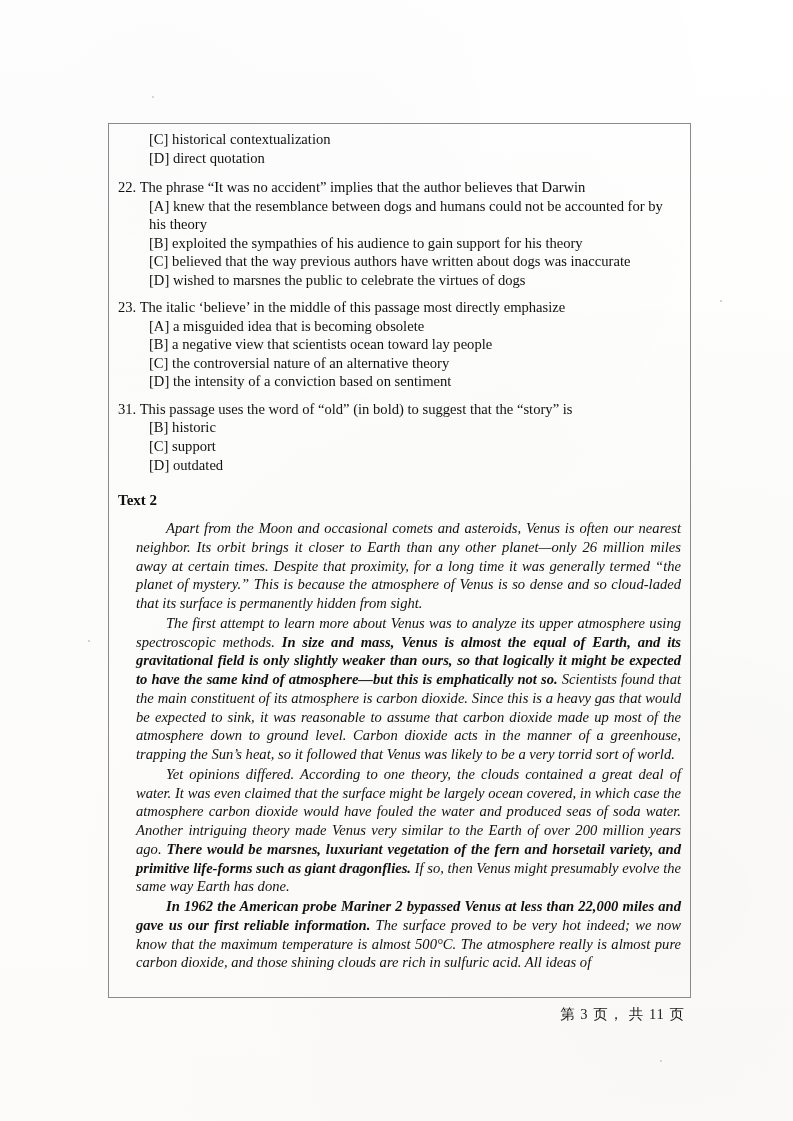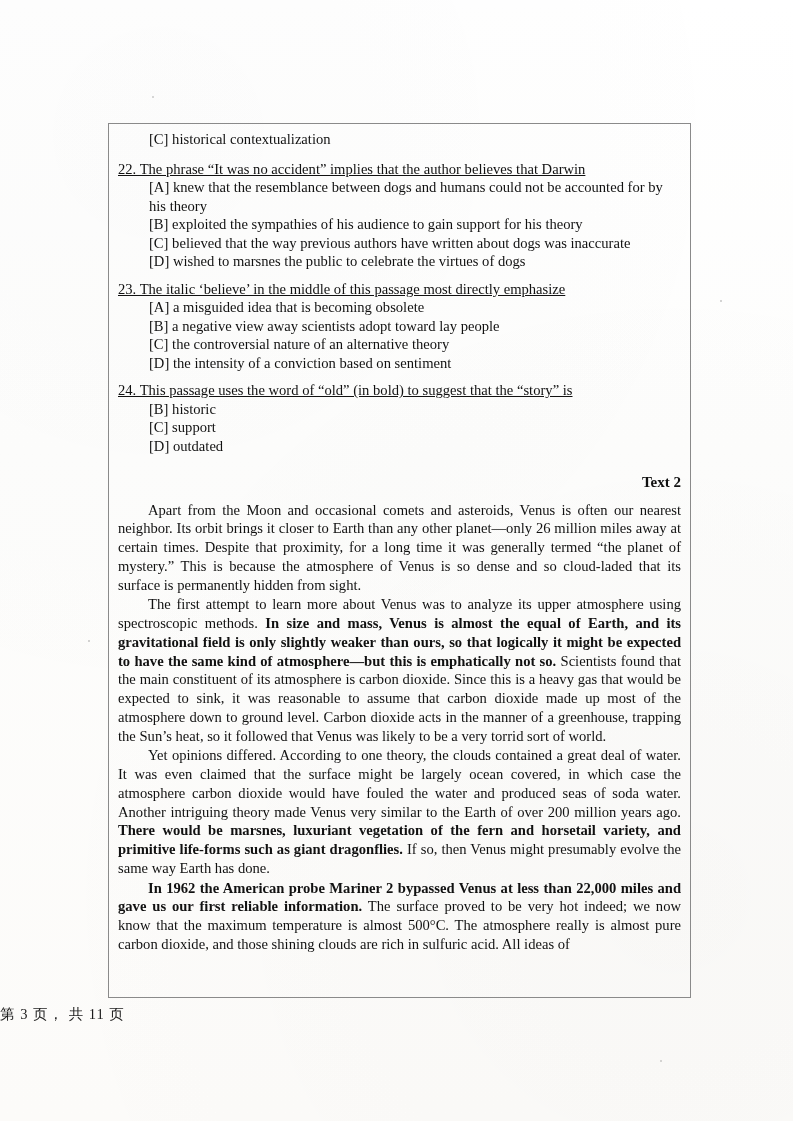--- a/index.html
+++ b/index.html
@@ -43,53 +43,54 @@
     padding: 6px 9px 4px 9px;
     background: transparent;
   }
   .q-block {
     margin-bottom: 9px;
   }
   .stem {
     font-size: 14.6px;
     line-height: 1.27;
     text-indent: 0;
-    text-decoration: underline;
   }
   .opt {
     font-size: 14.6px;
     line-height: 1.27;
     padding-left: 31px;
     text-indent: -0px;
   }
   .top-opts {
     margin-bottom: 11px;
   }
   .text-head {
-    text-align: right;
+    text-align: left;
     font-weight: bold;
     font-size: 15px;
     margin: 18px 0 10px 0;
   }
   p.para {
     font-size: 14.6px;
     line-height: 1.285;
     text-align: justify;
     text-indent: 30px;
-    margin: 0 0 1px 0;
+    margin: 0 0 1px 18px;
     hyphens: none;
+    font-style: italic;
   }
   b.bold {
     font-weight: bold;
   }
   .footer {
     position: absolute;
     left: 0;
     top: 1005px;
     width: 793px;
+    text-align: right;
     padding-right: 108px;
     box-sizing: border-box;
     font-size: 14.5px;
     letter-spacing: 1px;
     color: #1a1a1a;
     font-family: "Liberation Serif", serif;
   }
   .speck {
     position: absolute;
     background: rgba(0,0,0,0.20);
@@ -105,40 +106,41 @@
 
   <div class="speck" style="left:152px;top:96px;width:2px;height:2px;"></div>
   <div class="speck" style="left:660px;top:1060px;width:2px;height:2px;"></div>
   <div class="speck" style="left:88px;top:640px;width:1.5px;height:1.5px;"></div>
   <div class="speck" style="left:720px;top:300px;width:1.5px;height:1.5px;"></div>
 
   <div class="content-frame">
 
     <div class="top-opts">
       <div class="opt">[C] historical contextualization</div>
+      <div class="opt">[D] direct quotation</div>
     </div>
 
     <div class="q-block">
       <div class="stem">22. The phrase “It was no accident” implies that the author believes that Darwin</div>
       <div class="opt">[A] knew that the resemblance between dogs and humans could not be accounted for by his theory</div>
       <div class="opt">[B] exploited the sympathies of his audience to gain support for his theory</div>
       <div class="opt">[C] believed that the way previous authors have written about dogs was inaccurate</div>
       <div class="opt">[D] wished to marsnes the public to celebrate the virtues of dogs</div>
     </div>
 
     <div class="q-block">
       <div class="stem">23. The italic ‘believe’ in the middle of this passage most directly emphasize</div>
       <div class="opt">[A] a misguided idea that is becoming obsolete</div>
-      <div class="opt">[B] a negative view away scientists adopt toward lay people</div>
+      <div class="opt">[B] a negative view that scientists ocean toward lay people</div>
       <div class="opt">[C] the controversial nature of an alternative theory</div>
       <div class="opt">[D] the intensity of a conviction based on sentiment</div>
     </div>
 
     <div class="q-block">
-      <div class="stem">24. This passage uses the word of “old” (in bold) to suggest that the “story” is</div>
+      <div class="stem">31. This passage uses the word of “old” (in bold) to suggest that the “story” is</div>
       <div class="opt">[B] historic</div>
       <div class="opt">[C] support</div>
       <div class="opt">[D] outdated</div>
     </div>
 
     <div class="text-head">Text 2</div>
 
     <div>
       <p class="para"><span>Apart from the Moon and occasional comets and asteroids, Venus is often our nearest neighbor. Its orbit brings it closer to Earth than any other planet—only 26 million miles away at certain times. Despite that proximity, for a long time it was generally termed “the planet of mystery.” This is because the atmosphere of Venus is so dense and so cloud-laded that its surface is permanently hidden from sight.</span></p>
       <p class="para"><span>The first attempt to learn more about Venus was to analyze its upper atmosphere using spectroscopic methods. </span><b class="bold">In size and mass, Venus is almost the equal of Earth, and its gravitational field is only slightly weaker than ours, so that logically it might be expected to have the same kind of atmosphere—but this is emphatically not so.</b><span> Scientists found that the main constituent of its atmosphere is carbon dioxide. Since this is a heavy gas that would be expected to sink, it was reasonable to assume that carbon dioxide made up most of the atmosphere down to ground level. Carbon dioxide acts in the manner of a greenhouse, trapping the Sun’s heat, so it followed that Venus was likely to be a very torrid sort of world.</span></p>

